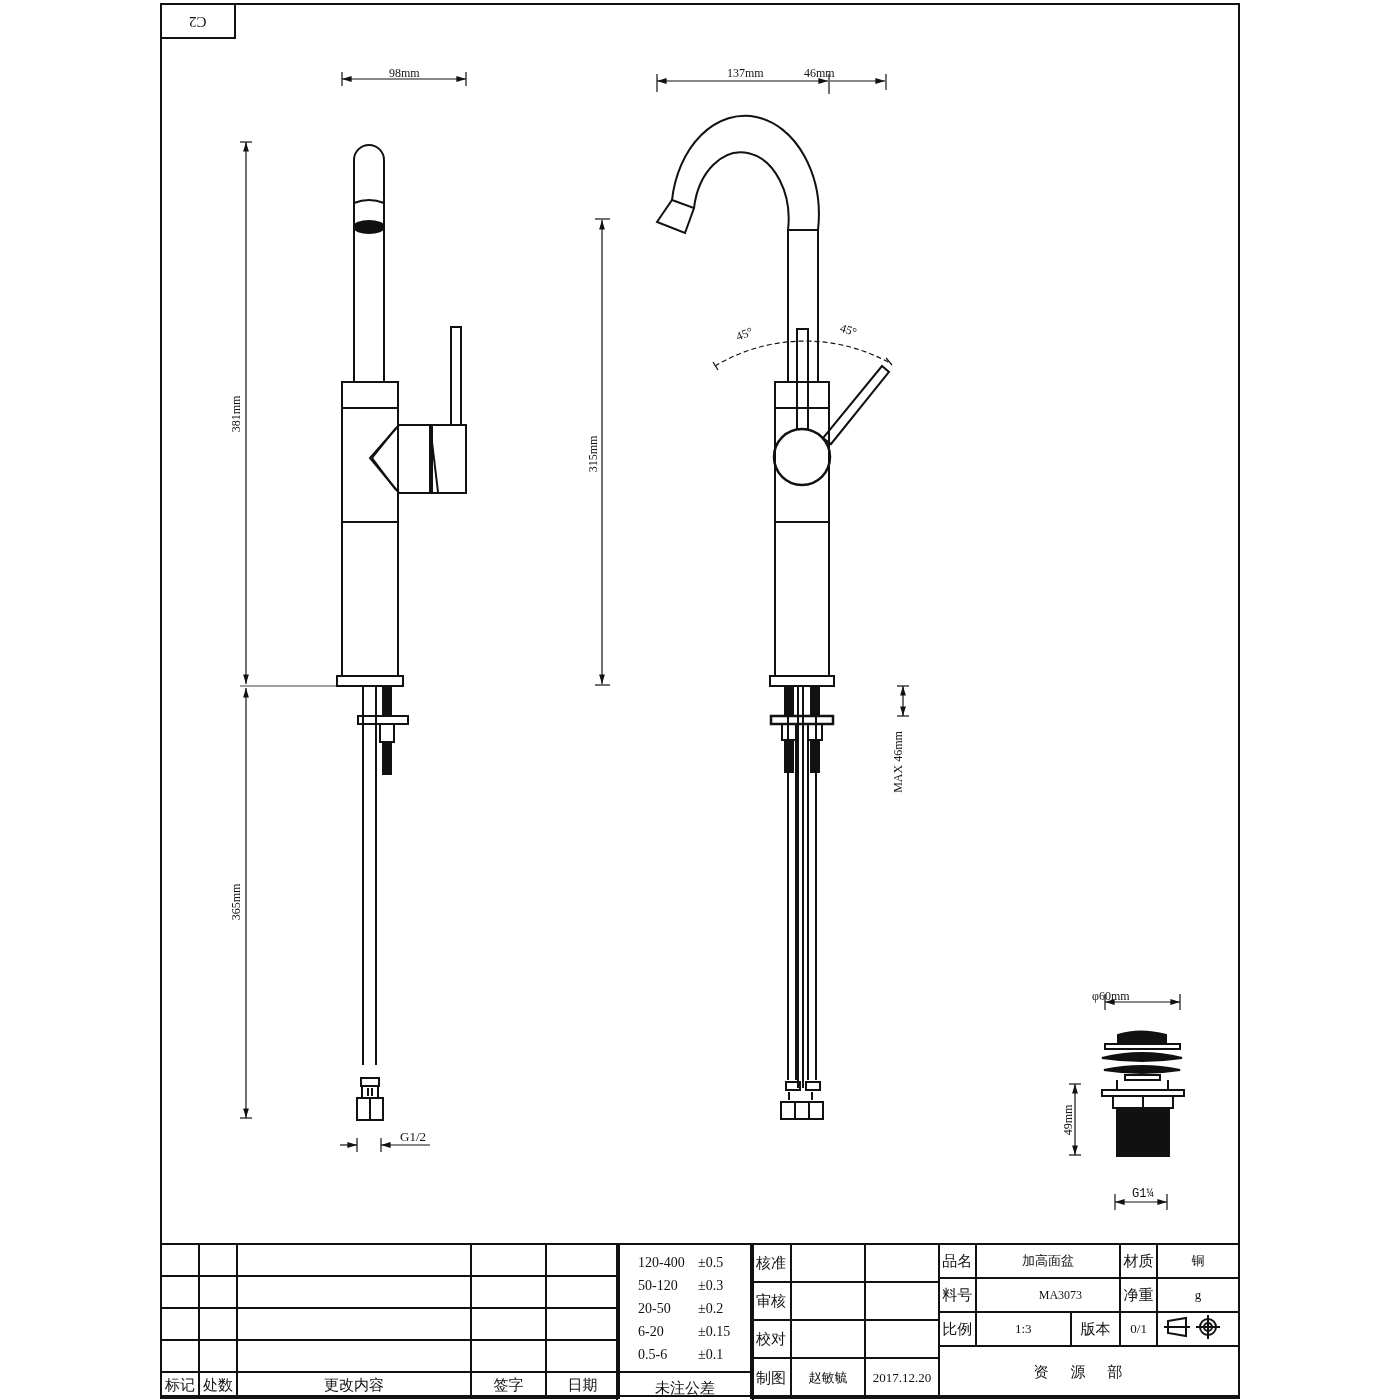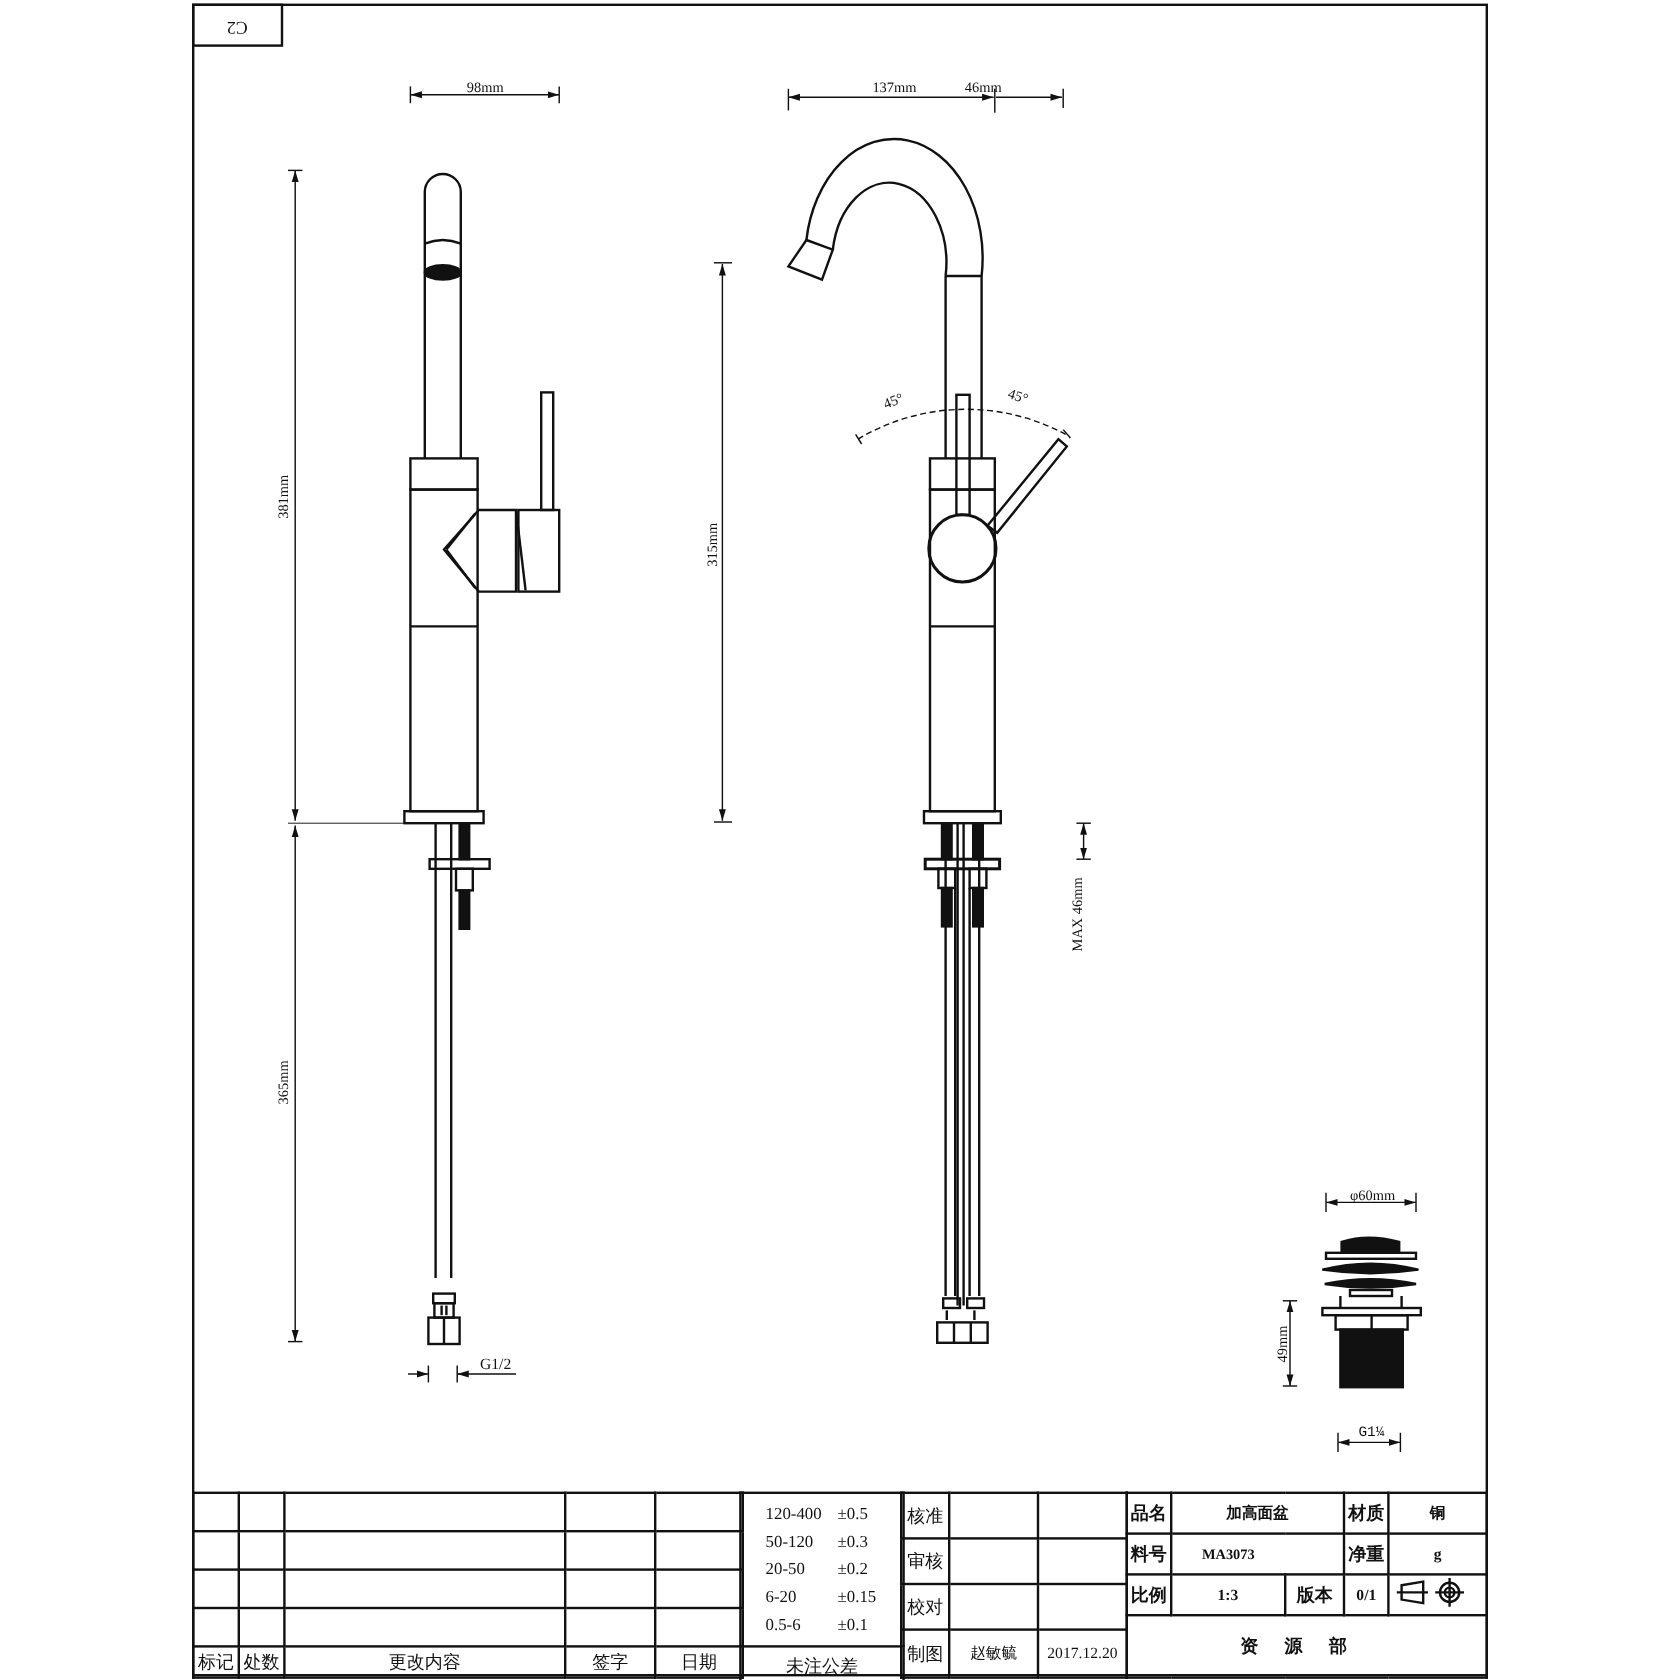--- a/index.html
+++ b/index.html
@@ -19,21 +19,21 @@
   table.tb { border-collapse:collapse; position:absolute; top:0; }
   table.tb td { border:2px solid #111; padding:0; font-size:15px; text-align:center;
                 vertical-align:middle; box-sizing:border-box; }
   .rev { left:0;padding-left:24px; }
   .tol { left:456px; }
   .tol td.tollist { font-size:14px; text-align:left; padding-left:20px; line-height:23px; }
   .tol .tolrow { display:flex; }
   .tol .tolrow .r { width:60px; display:inline-block; }
   .tol .tolrow .v { display:inline-block; }
   .appr { left:590px; }
-  .info { left:778px;font-weight:bold; }
+  .info { left:778px; }
   .dept { font-size:32px; letter-spacing:22px; }
 </style>
 </head>
 <body>
 
 <div id="sheet"></div>
 <div class="code-box">
   <span>C2</span>
 </div>
 
@@ -184,21 +184,21 @@
 <div class="dim vert" style="left:218px;top:896px;">365mm</div>
 <div class="dim" style="left:400px;top:1130px;font-size:13px;">G1/2</div>
 
 <div class="dim" style="left:727px;top:67px;">137mm</div>
 <div class="dim" style="left:804px;top:67px;">46mm</div>
 <div class="dim vert" style="left:575px;top:448px;">315mm</div>
 <div class="dim" style="left:736px;top:328px;transform:rotate(-22deg);">45°</div>
 <div class="dim" style="left:840px;top:324px;transform:rotate(18deg);">45°</div>
 <div class="dim vert" style="left:867px;top:756px;">MAX 46mm</div>
 
-<div class="dim" style="left:1125px;top:990px;">φ60mm</div>
+<div class="dim" style="left:1092px;top:990px;">φ60mm</div>
 <div class="dim vert" style="left:1053px;top:1114px;">49mm</div>
 <div class="dim" style="left:1132px;top:1188px;font-family:Liberation Mono, monospace;">G1¼</div>
 
 <div id="title-block">
   <table class="tb rev">
     <tbody>
         <tr style="height:32px">
           <td style="width:38px"></td>
           <td style="width:38px"></td>
           <td style="width:234px"></td>
@@ -296,21 +296,21 @@
   <table class="tb info">
     <tbody>
         <tr style="height:34px">
       <td style="width:38px">品名</td>
       <td colspan="2" style="width:150px;font-size:13px">加高面盆</td>
       <td style="width:38px">材质</td>
       <td style="width:76px;font-size:13px">铜</td>
     </tr>
     <tr style="height:34px">
       <td>料号</td>
-      <td colspan="2" style="font-size:12px;text-align:left;padding-left:25px">MA3073</td>
+      <td colspan="2" style="font-size:12px;text-align:center;padding-left:25px">MA3073</td>
       <td>净重</td>
       <td style="font-size:13px">g</td>
     </tr>
     <tr style="height:34px">
       <td>比例</td>
       <td style="width:74px;font-size:13px">1:3</td>
       <td style="width:38px">版本</td>
       <td style="font-size:13px">0/1</td>
       <td>
         <svg width="80" height="26" viewBox="0 0 80 26" fill="none" stroke="#111" stroke-width="2">

